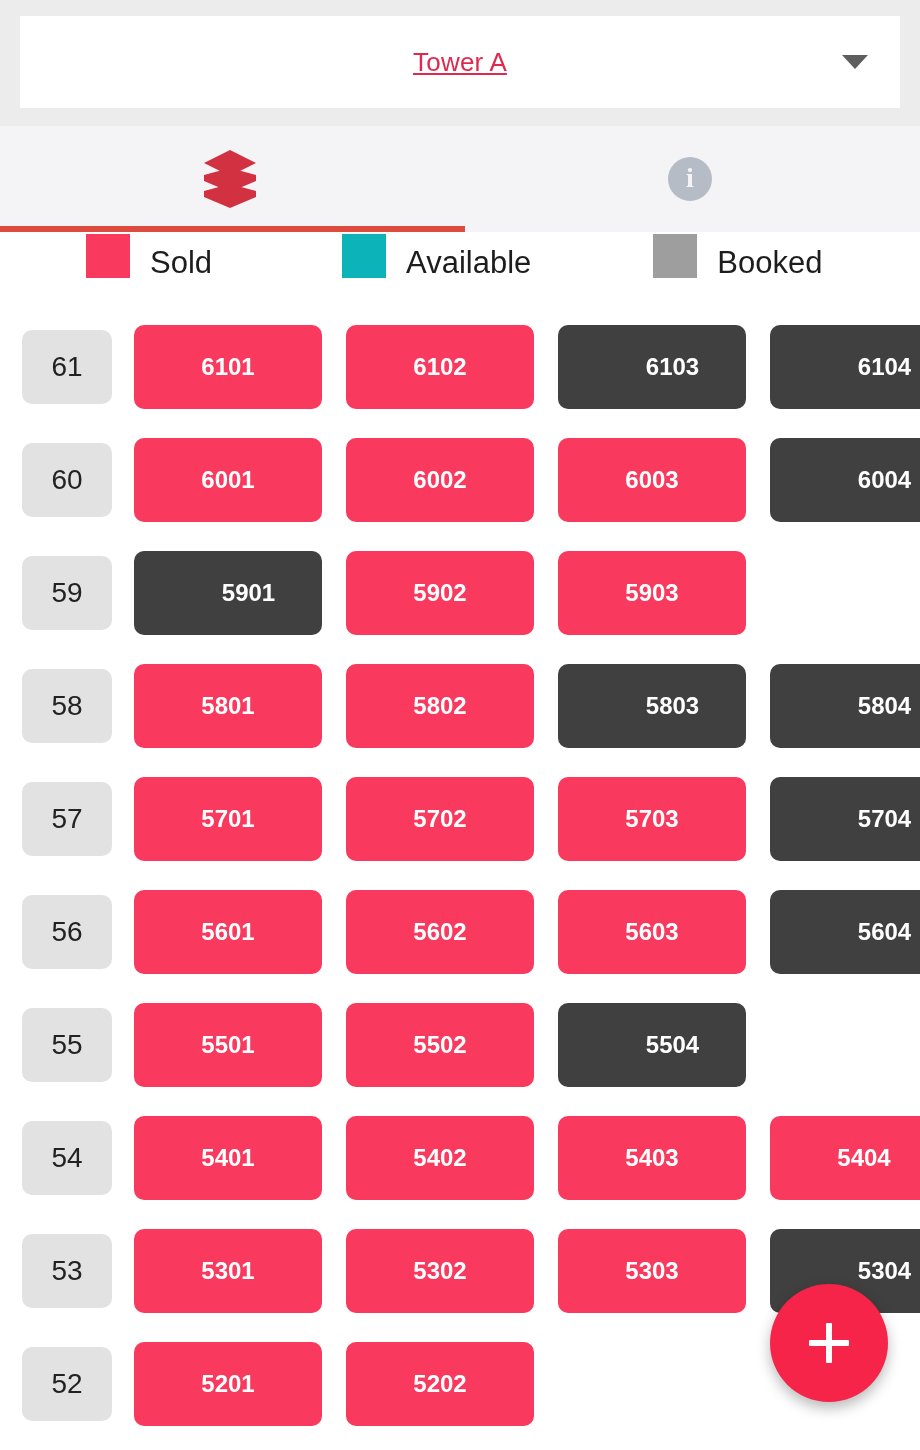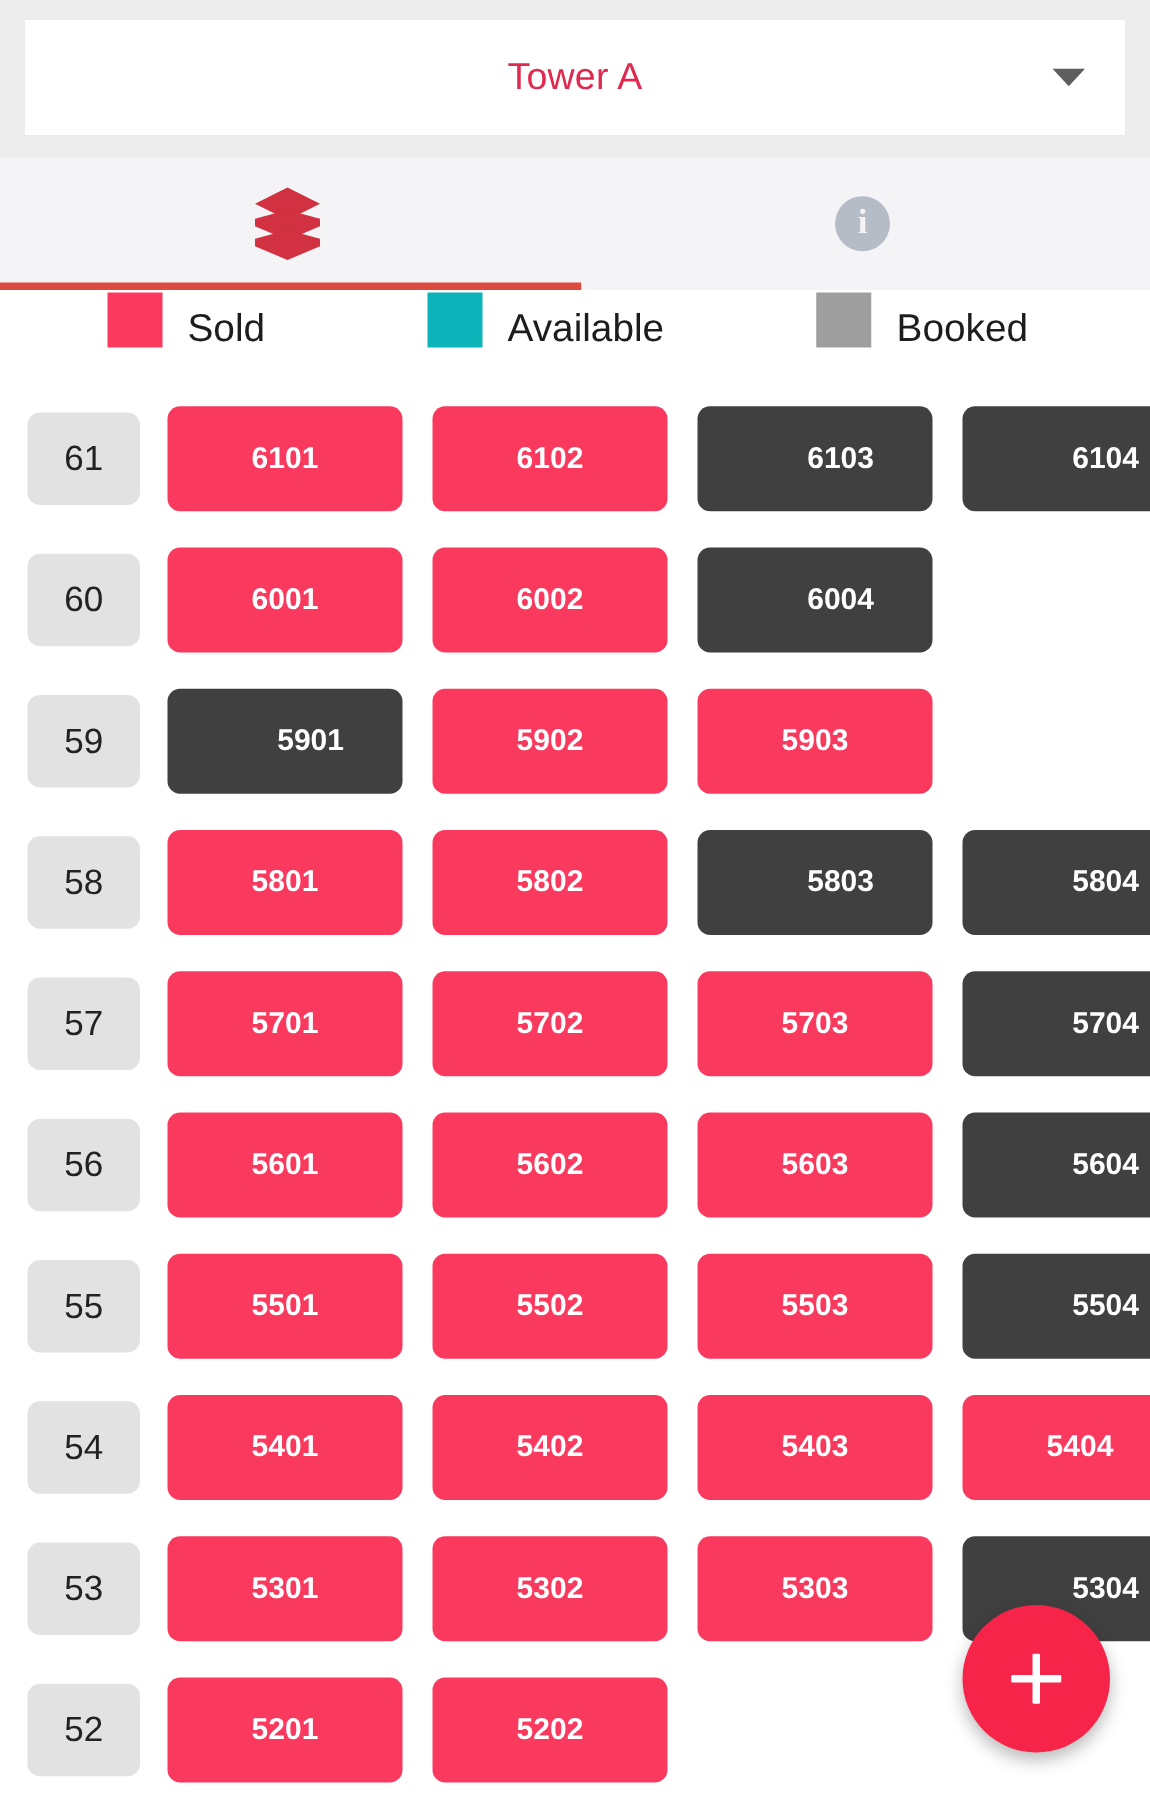--- a/index.html
+++ b/index.html
@@ -26,23 +26,24 @@
     position: relative;
     height: 92px;
     background: #ffffff;
     display: flex;
     align-items: center;
     justify-content: center;
     border: none;
     width: 100%;
   }
   .tower-select-label {
-    font-size: 30px;
+    font-size: 26px;
     color: #e0294f;
     letter-spacing: 0.2px;
+    text-decoration: underline;
   }
   .caret {
     position: absolute;
     right: 32px;
     top: 50%;
     transform: translateY(-50%);
     width: 0; height: 0;
     border-left: 13px solid transparent;
     border-right: 13px solid transparent;
     border-top: 14px solid #5e5e5e;
@@ -242,20 +243,21 @@
       <div class="floor-label">61</div>
       <div class="unit sold">6101</div>
       <div class="unit sold">6102</div>
       <div class="unit available">6103</div>
       <div class="unit available">6104</div>
     </div>
     <div class="floor-row">
       <div class="floor-label">60</div>
       <div class="unit sold">6001</div>
       <div class="unit sold">6002</div>
+      <div class="unit sold">6003</div>
       <div class="unit available">6004</div>
     </div>
     <div class="floor-row">
       <div class="floor-label">59</div>
       <div class="unit available">5901</div>
       <div class="unit sold">5902</div>
       <div class="unit sold">5903</div>
       <div class="unit empty"></div>
     </div>
     <div class="floor-row">
@@ -276,21 +278,20 @@
       <div class="floor-label">56</div>
       <div class="unit sold">5601</div>
       <div class="unit sold">5602</div>
       <div class="unit sold">5603</div>
       <div class="unit available">5604</div>
     </div>
     <div class="floor-row">
       <div class="floor-label">55</div>
       <div class="unit sold">5501</div>
       <div class="unit sold">5502</div>
-      <div class="unit sold">5503</div>
       <div class="unit available">5504</div>
     </div>
     <div class="floor-row">
       <div class="floor-label">54</div>
       <div class="unit sold">5401</div>
       <div class="unit sold">5402</div>
       <div class="unit sold">5403</div>
       <div class="unit sold">5404</div>
     </div>
     <div class="floor-row">

